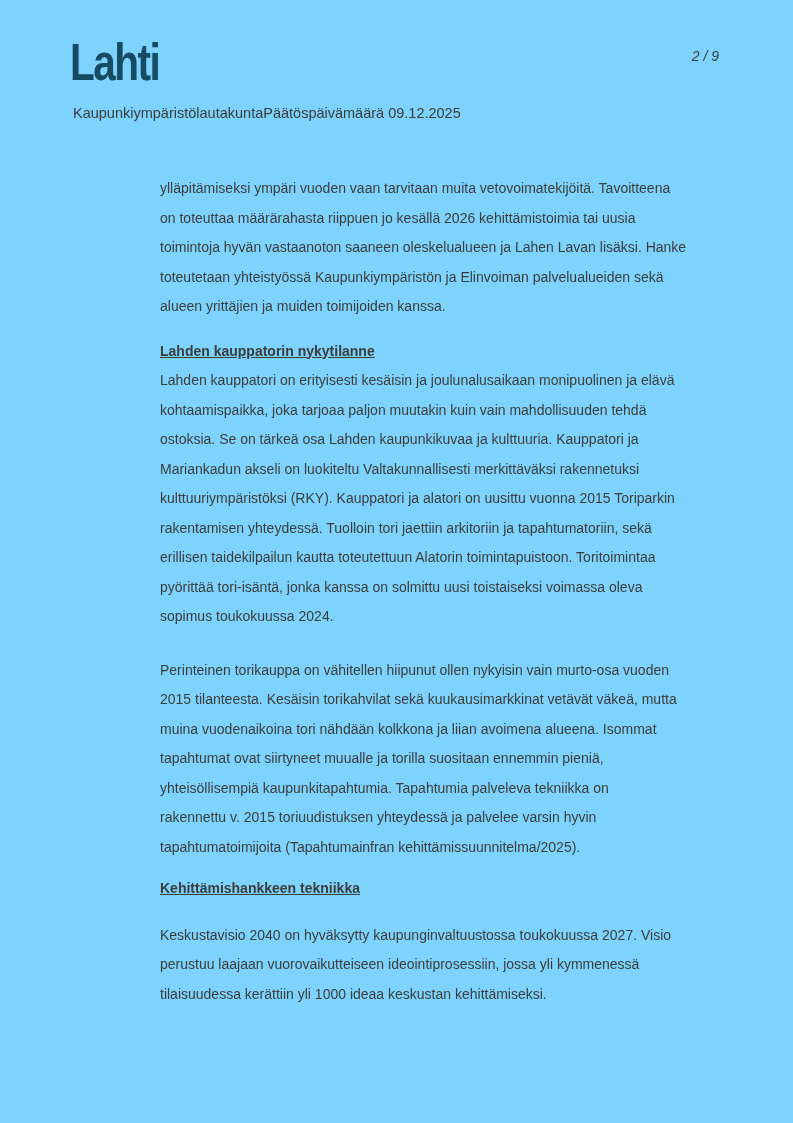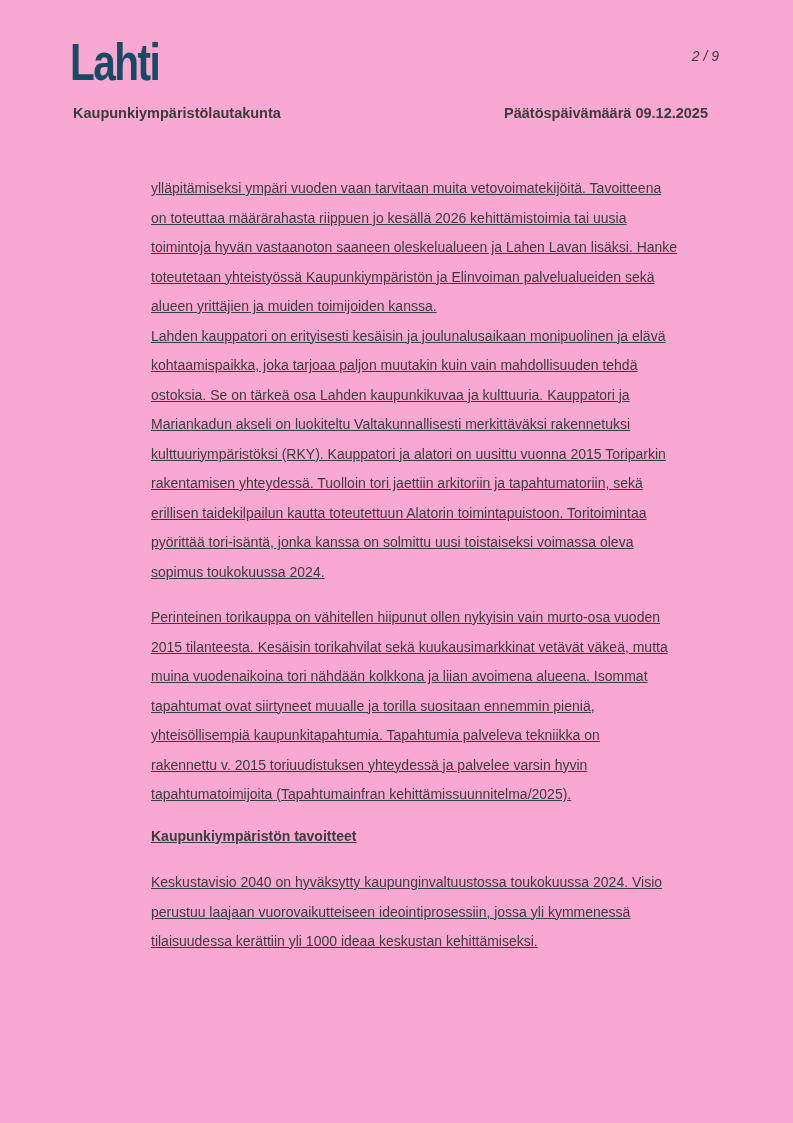--- a/index.html
+++ b/index.html
@@ -4,21 +4,21 @@
 <style>
   html, body {
     margin: 0;
     padding: 0;
     background: #ffffff;
   }
   .page {
     position: relative;
     width: 793px;
     height: 1123px;
-    background: #f9a8d4;
+    background: #7dd3fc;
     font-family: "Liberation Sans", "DejaVu Sans", sans-serif;
     color: #3c3c3c;
     overflow: hidden;
   }
   .logo {
     position: absolute;
     left: 70px;
     top: 36px;
     font-size: 52px;
     font-weight: 700;
@@ -35,48 +35,46 @@
     font-size: 14px;
     color: #3c3c3c;
     font-style: italic;
   }
   .meta-row {
     position: absolute;
     left: 73px;
     top: 105px;
     width: 635px;
     display: flex;
-    justify-content: space-between;
+    justify-content: flex-start;
     font-size: 14.5px;
     color: #3c3c3c;
-    font-weight: bold;
   }
   .content {
     position: absolute;
-    left: 151px;
+    left: 160px;
     top: 174px;
     width: 600px;
     font-size: 14px;
     line-height: 29.5px;
     color: #3c3c3c;
-    text-decoration: underline;
   }
   .body-para {
     margin: 0;
     white-space: pre-line;
   }
   .doc-heading {
     margin: 0;
     font-size: 14px;
     font-weight: bold;
     text-decoration: underline;
     line-height: 29.5px;
   }
   #heading1 { margin-top: 15px; }
-  #para3    { margin-top: 16px; }
+  #para3    { margin-top: 24px; }
   #heading2 { margin-top: 12px; }
   #para4    { margin-top: 17px; }
 </style>
 </head>
 <body>
 
 <div class="page">
 
   <div class="logo">Lahti</div>
 
@@ -88,40 +86,41 @@
   </div>
 
   <div class="content">
 
     <p class="body-para" id="para1">ylläpitämiseksi ympäri vuoden vaan tarvitaan muita vetovoimatekijöitä. Tavoitteena
 on toteuttaa määrärahasta riippuen jo kesällä 2026 kehittämistoimia tai uusia
 toimintoja hyvän vastaanoton saaneen oleskelualueen ja Lahen Lavan lisäksi. Hanke
 toteutetaan yhteistyössä Kaupunkiympäristön ja Elinvoiman palvelualueiden sekä
 alueen yrittäjien ja muiden toimijoiden kanssa.</p>
 
+    <h3 class="doc-heading" id="heading1">Lahden kauppatorin nykytilanne</h3>
 
     <p class="body-para" id="para2">Lahden kauppatori on erityisesti kesäisin ja joulunalusaikaan monipuolinen ja elävä
 kohtaamispaikka, joka tarjoaa paljon muutakin kuin vain mahdollisuuden tehdä
 ostoksia. Se on tärkeä osa Lahden kaupunkikuvaa ja kulttuuria. Kauppatori ja
 Mariankadun akseli on luokiteltu Valtakunnallisesti merkittäväksi rakennetuksi
 kulttuuriympäristöksi (RKY). Kauppatori ja alatori on uusittu vuonna 2015 Toriparkin
 rakentamisen yhteydessä. Tuolloin tori jaettiin arkitoriin ja tapahtumatoriin, sekä
 erillisen taidekilpailun kautta toteutettuun Alatorin toimintapuistoon. Toritoimintaa
 pyörittää tori-isäntä, jonka kanssa on solmittu uusi toistaiseksi voimassa oleva
 sopimus toukokuussa 2024.</p>
 
     <p class="body-para" id="para3">Perinteinen torikauppa on vähitellen hiipunut ollen nykyisin vain murto-osa vuoden
 2015 tilanteesta. Kesäisin torikahvilat sekä kuukausimarkkinat vetävät väkeä, mutta
 muina vuodenaikoina tori nähdään kolkkona ja liian avoimena alueena. Isommat
 tapahtumat ovat siirtyneet muualle ja torilla suositaan ennemmin pieniä,
 yhteisöllisempiä kaupunkitapahtumia. Tapahtumia palveleva tekniikka on
 rakennettu v. 2015 toriuudistuksen yhteydessä ja palvelee varsin hyvin
 tapahtumatoimijoita (Tapahtumainfran kehittämissuunnitelma/2025).</p>
 
-    <h3 class="doc-heading" id="heading2">Kaupunkiympäristön tavoitteet</h3>
+    <h3 class="doc-heading" id="heading2">Kehittämishankkeen tekniikka</h3>
 
-    <p class="body-para" id="para4">Keskustavisio 2040 on hyväksytty kaupunginvaltuustossa toukokuussa 2024. Visio
+    <p class="body-para" id="para4">Keskustavisio 2040 on hyväksytty kaupunginvaltuustossa toukokuussa 2027. Visio
 perustuu laajaan vuorovaikutteiseen ideointiprosessiin, jossa yli kymmenessä
 tilaisuudessa kerättiin yli 1000 ideaa keskustan kehittämiseksi.</p>
 
   </div>
 
 </div>
 
 </body></html>

